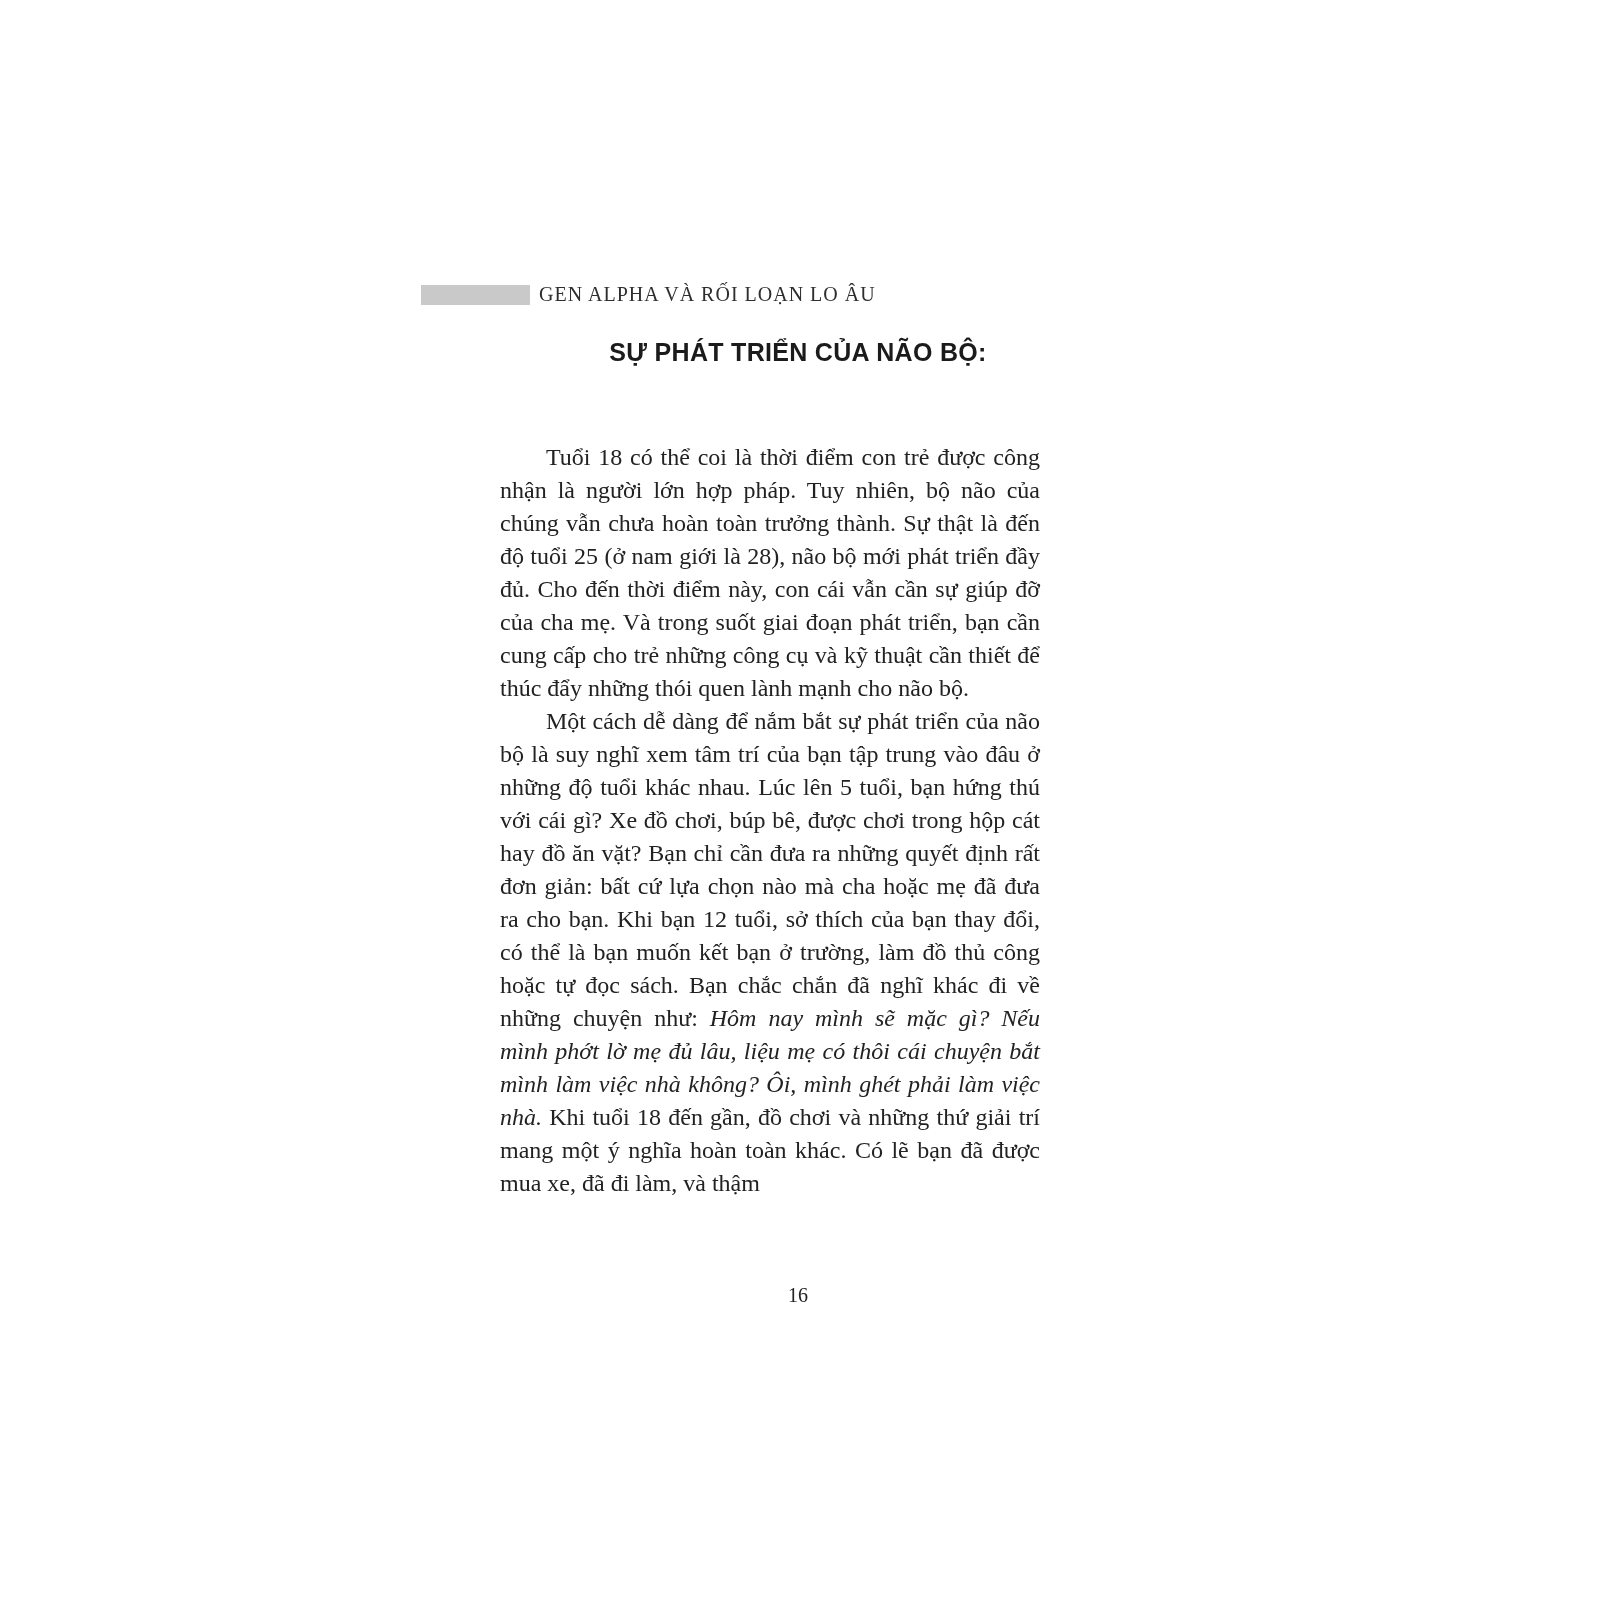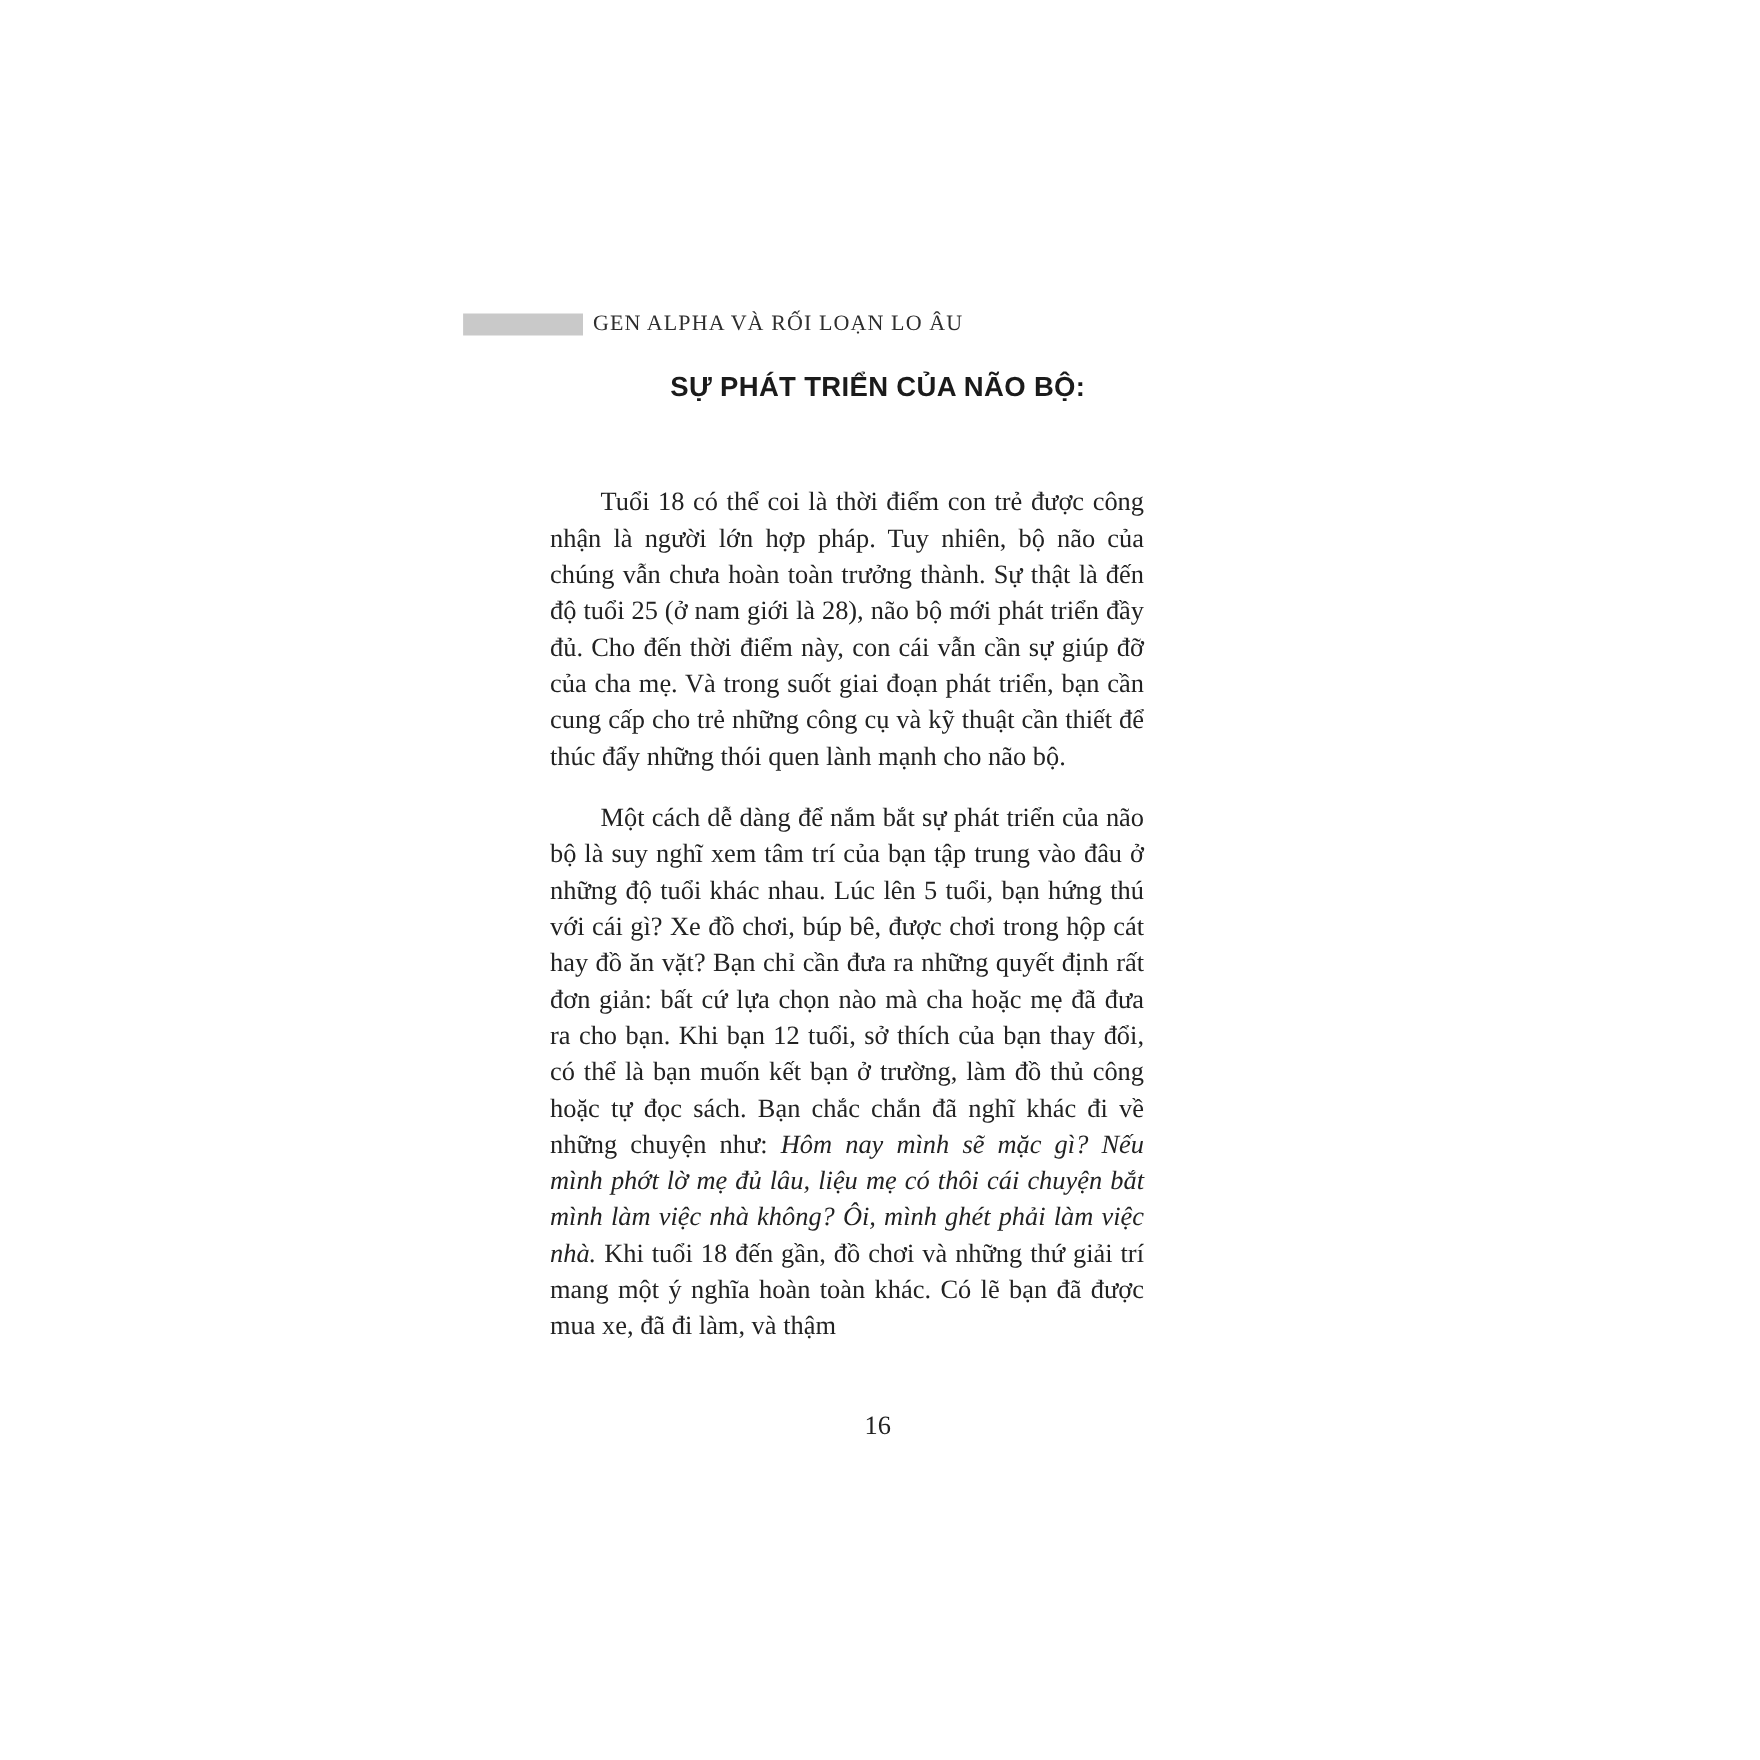--- a/index.html
+++ b/index.html
@@ -59,33 +59,32 @@
     font-size: 24px;
     line-height: 33px;
     text-align: justify;
     color: #222222;
   }
   .para {
     margin: 0;
     text-indent: 46px;
   }
   .para + .para {
-    margin-top: 23px;
   }
   .para em {
     font-style: italic;
   }
   
   .page-number {
     position: absolute;
     left: 528px;
     top: 1284px;
     width: 540px;
     text-align: center;
-    font-size: 24px;
+    font-size: 20px;
     color: #222222;
   }
 </style>
 </head>
 <body>
 
 <div class="page" style="background-color: rgb(255, 255, 255);">
 
   <div class="header-bar" style="background-color: rgb(201, 201, 201);"></div>
   <div class="header-text" style="color: rgb(46, 46, 46);">GEN ALPHA VÀ RỐI LOẠN LO ÂU</div>

